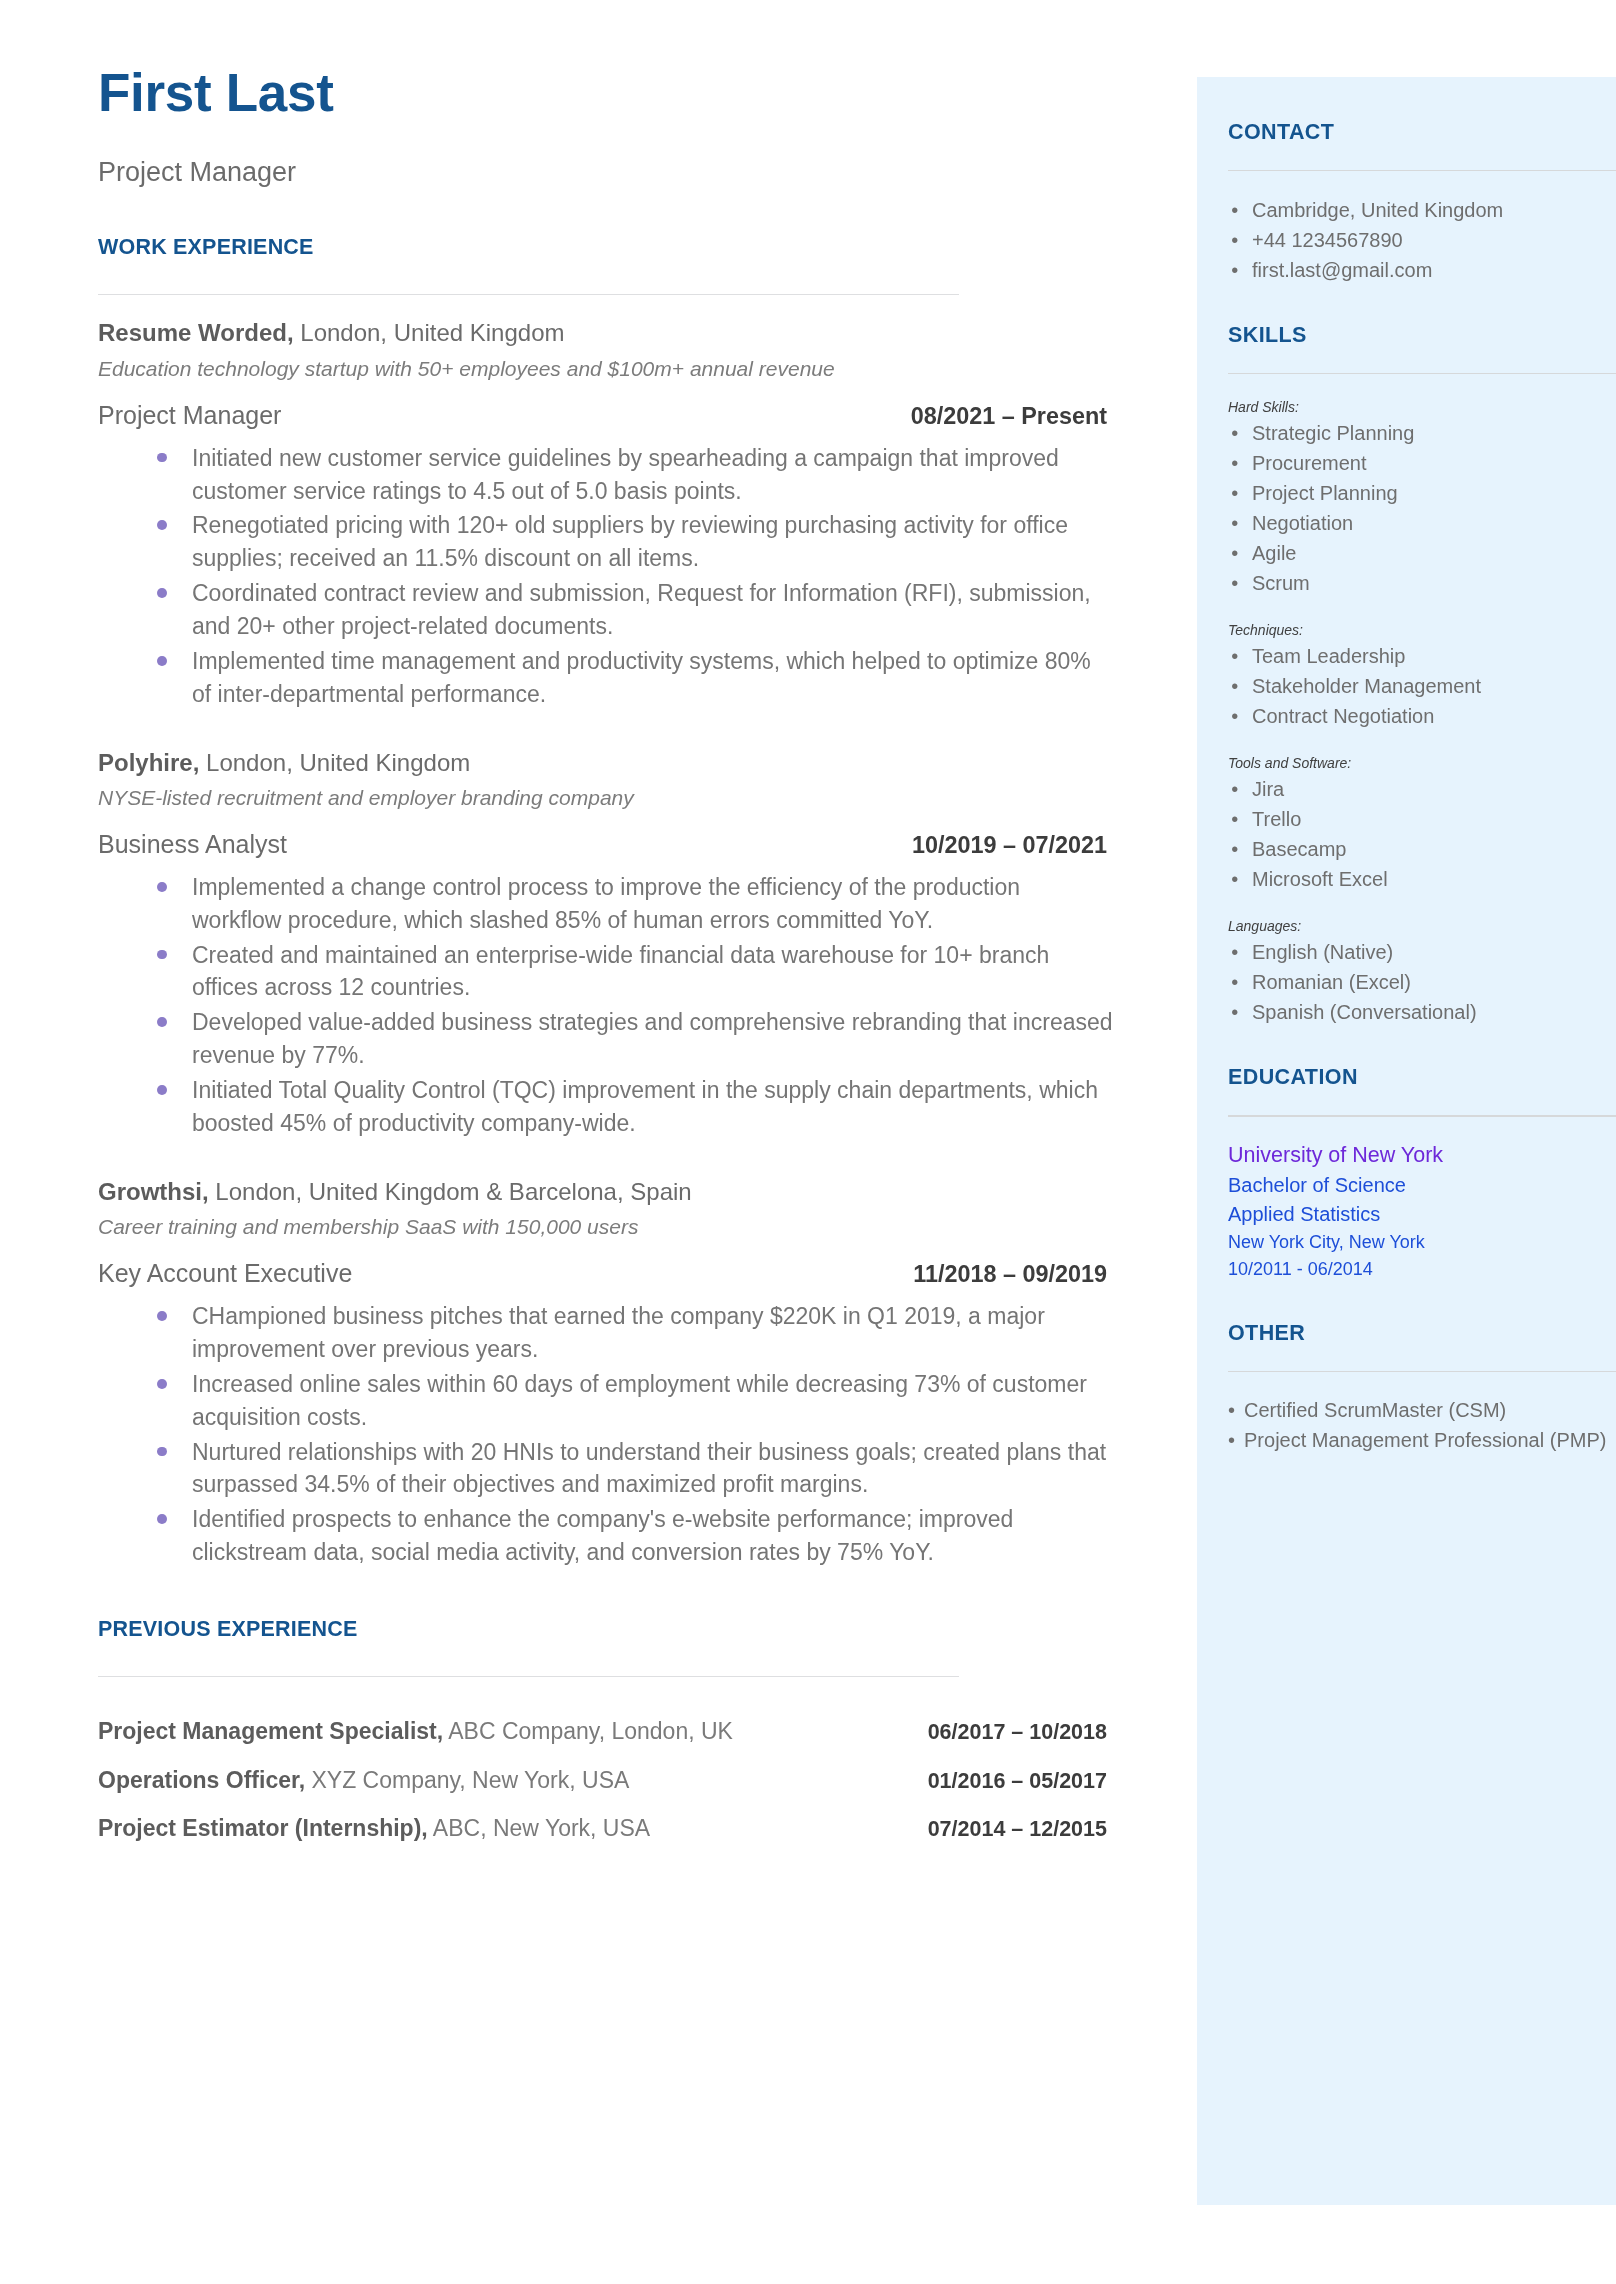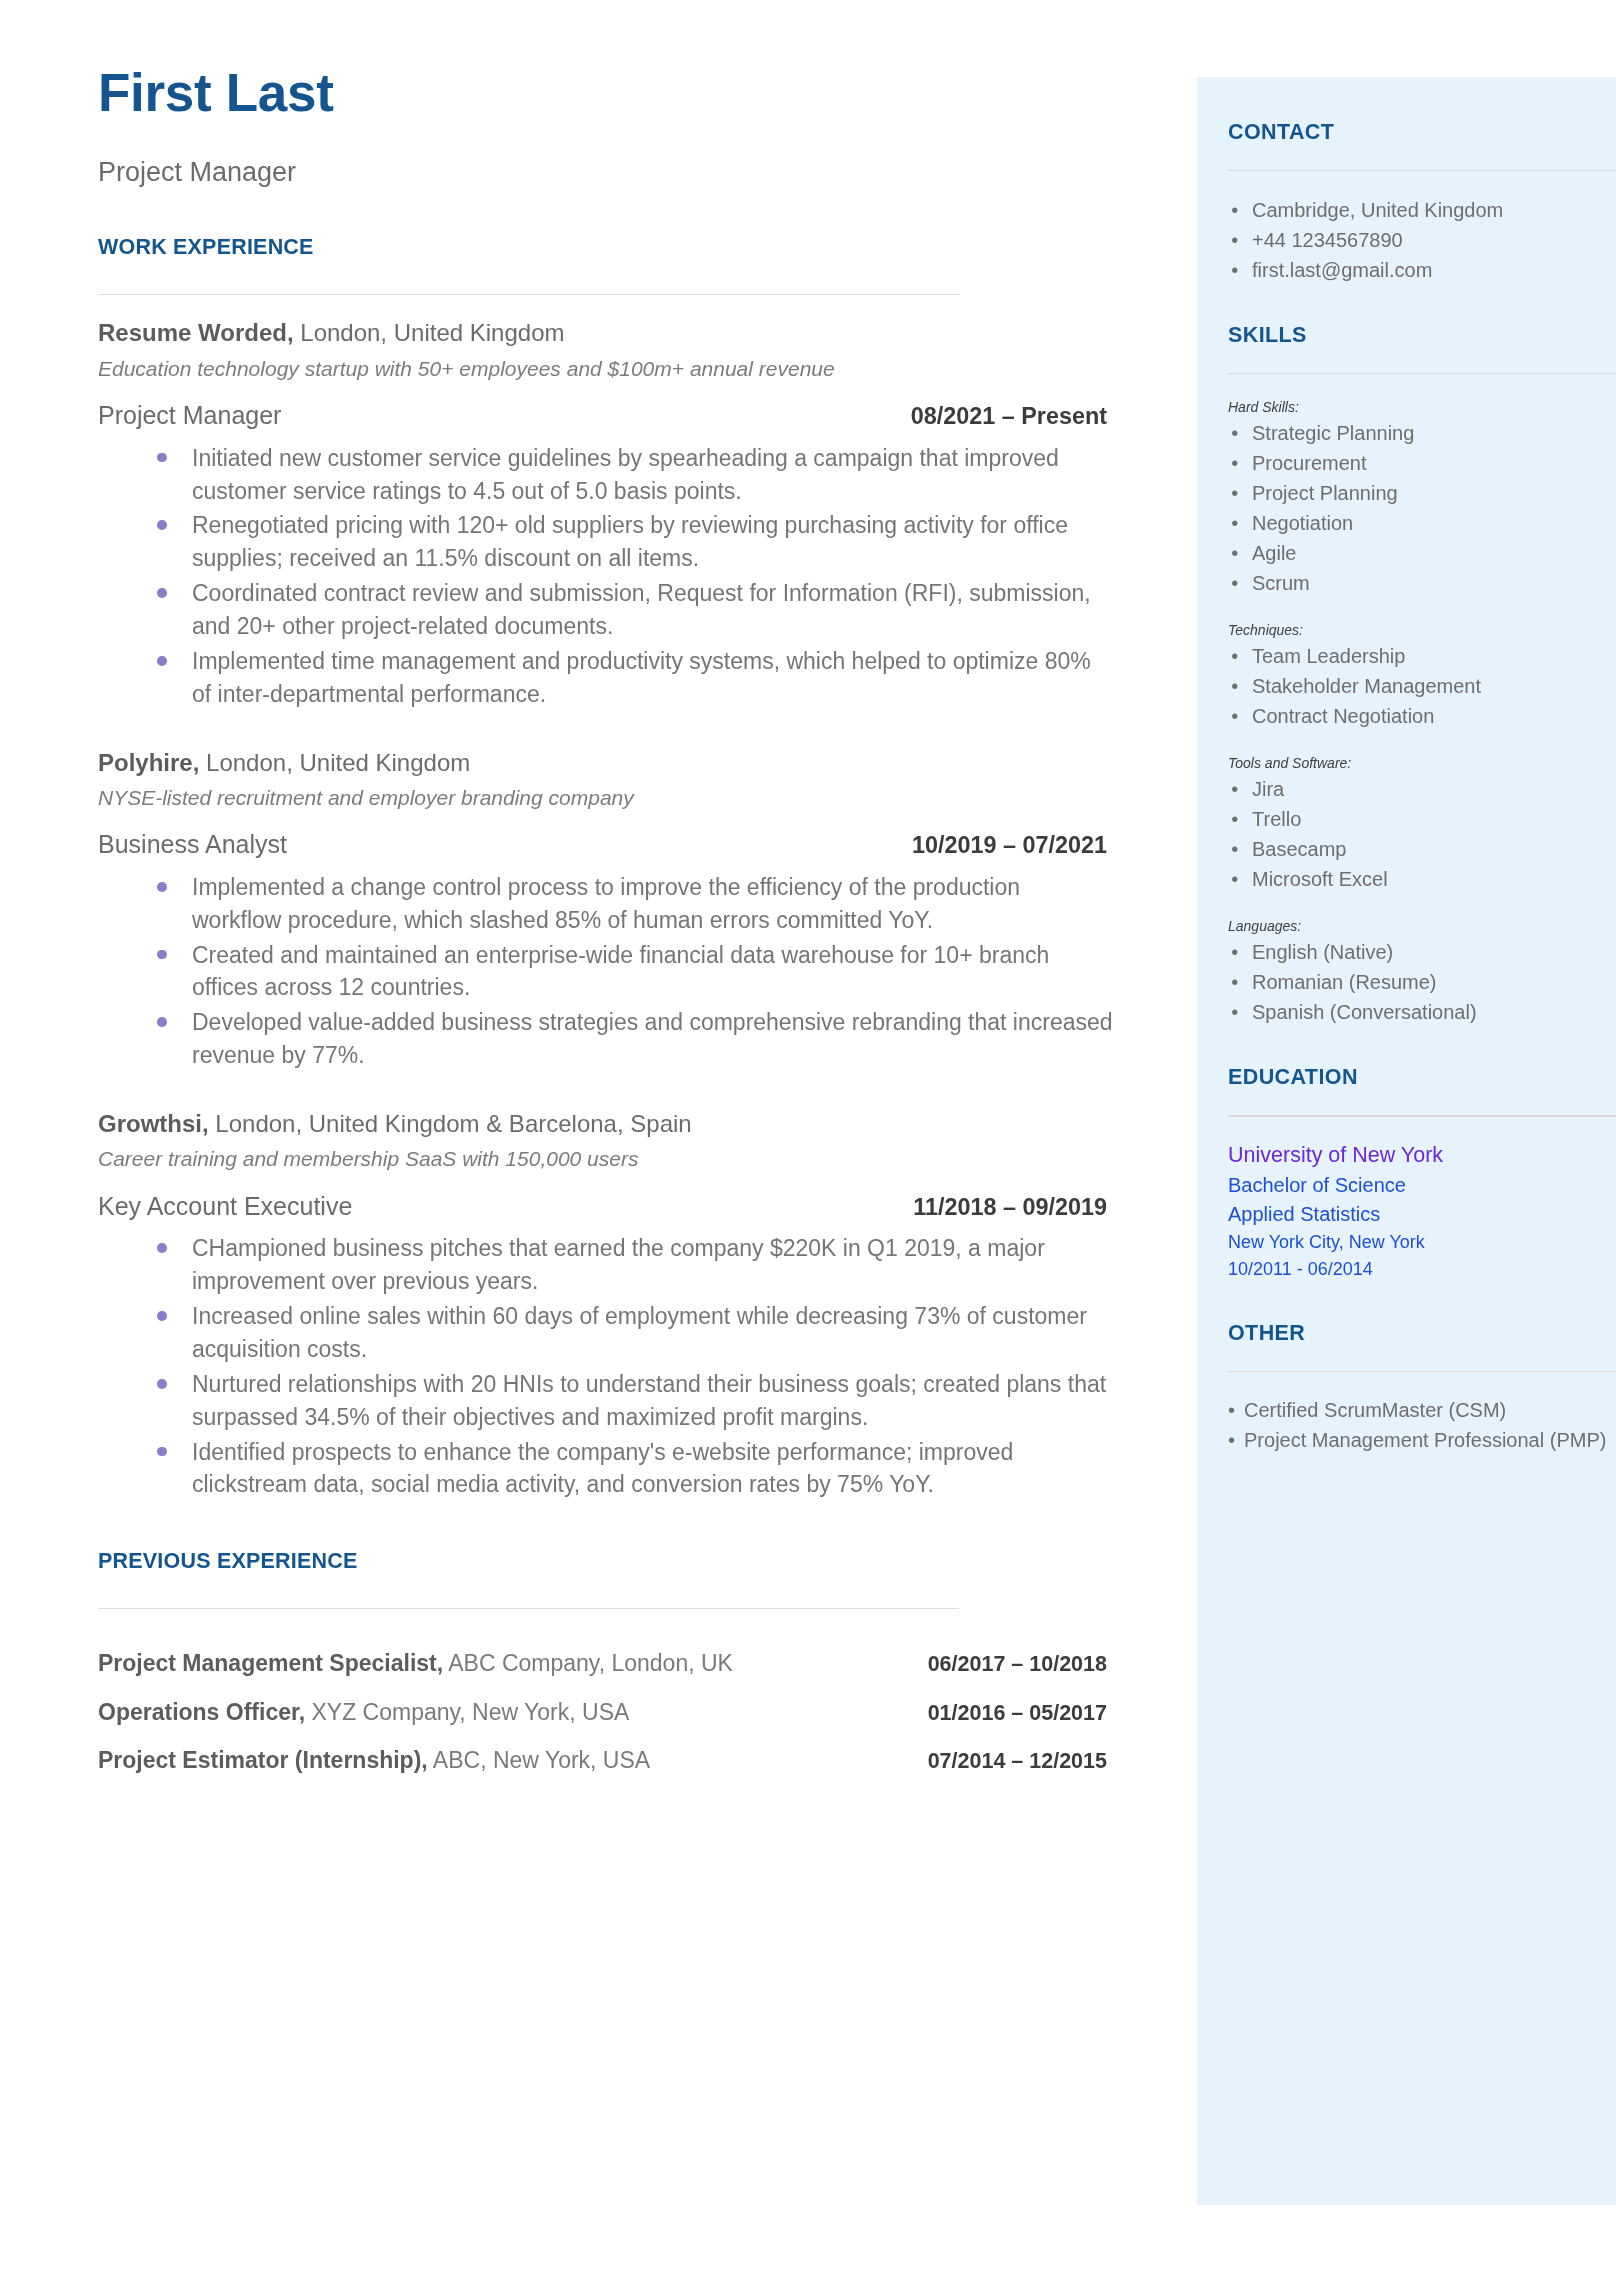--- a/index.html
+++ b/index.html
@@ -268,21 +268,21 @@
         <ul class="side-list">
           <li><span class="dot">•</span><span>Jira</span></li>
           <li><span class="dot">•</span><span>Trello</span></li>
           <li><span class="dot">•</span><span>Basecamp</span></li>
           <li><span class="dot">•</span><span>Microsoft Excel</span></li>
         </ul>
         <div class="group-gap"></div>
         <div class="side-sub">Languages:</div>
         <ul class="side-list">
           <li><span class="dot">•</span><span>English (Native)</span></li>
-          <li><span class="dot">•</span><span>Romanian (Resume)</span></li>
+          <li><span class="dot">•</span><span>Romanian (Excel)</span></li>
           <li><span class="dot">•</span><span>Spanish (Conversational)</span></li>
         </ul>
       </div>
 
     <div class="block-gap-lg"></div>
     <div class="side-head">EDUCATION</div>
     <div class="side-rule"></div>
     <div>
       <div class="edu-name">University of New York</div>
       <div class="edu-line">Bachelor of Science</div>
@@ -331,20 +331,21 @@
           <div class="co-line"><b>Polyhire,</b><span> London, United Kingdom</span></div>
           <div class="co-desc">NYSE-listed recruitment and employer branding company</div>
           <div class="title-row">
             <div class="job-title">Business Analyst</div>
             <div class="job-date">10/2019 – 07/2021</div>
           </div>
           <ul class="bullets">
             <li><span class="bdot"></span><span>Implemented a change control process to improve the efficiency of the production workflow procedure, which slashed 85% of human errors committed YoY.</span></li>
             <li><span class="bdot"></span><span>Created and maintained an enterprise-wide financial data warehouse for 10+ branch offices across 12 countries.</span></li>
             <li><span class="bdot"></span><span>Developed value-added business strategies and comprehensive rebranding that increased revenue by 77%.</span></li>
+            <li><span class="bdot"></span><span>Initiated Total Quality Control (TQC) improvement in the supply chain departments, which boosted 45% of productivity company-wide.</span></li>
           </ul>
         </div>
         <div class="job-block">
           <div class="co-line"><b>Growthsi,</b><span> London, United Kingdom &amp; Barcelona, Spain</span></div>
           <div class="co-desc">Career training and membership SaaS with 150,000 users</div>
           <div class="title-row">
             <div class="job-title">Key Account Executive</div>
             <div class="job-date">11/2018 – 09/2019</div>
           </div>
           <ul class="bullets">

